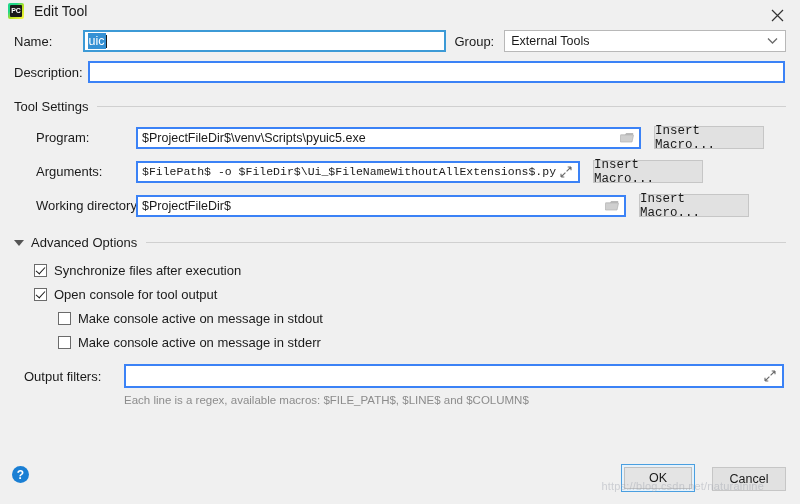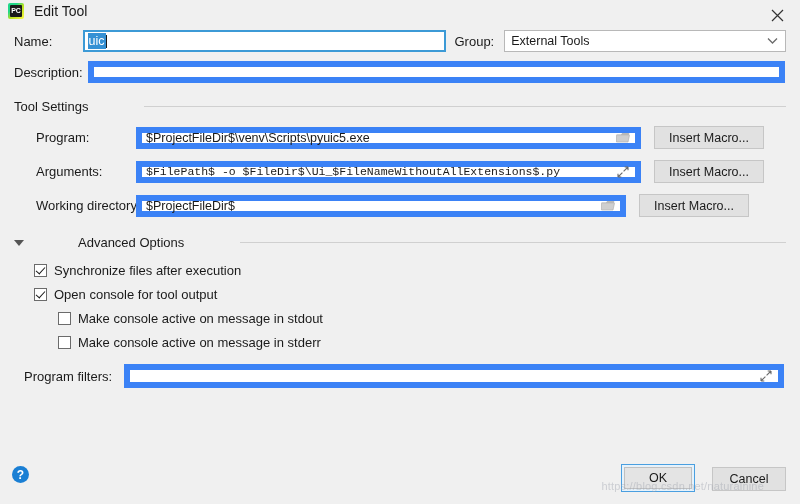--- a/index.html
+++ b/index.html
@@ -84,21 +84,21 @@
     font-size: 13px;
     color: #1a1a1a;
     white-space: nowrap;
   }
 
   
   .tf {
     box-sizing: border-box;
     height: 22px;
     background: #ffffff;
-    border: 6px solid #3b82f6;
+    border: 2px solid #3b82f6;
     display: flex;
     align-items: center;
     padding: 0 4px;
     font-size: 12.5px;
     color: #1a1a1a;
     position: relative;
   }
   .tf.focused {
     border: 1px solid #3c9ad6;
     box-shadow: 0 0 0 1px #3c9ad6 inset;
@@ -163,28 +163,28 @@
     display: inline-flex;
     align-items: center;
     justify-content: center;
     cursor: default;
     font-family: "Liberation Sans", sans-serif;
   }
   .btn.macro {
     width: 110px;
     margin-left: 13px;
     flex: none;
+    font-family: Liberation Mono, monospace;
   }
 
   
   .section {
     display: flex;
     align-items: center;
     margin: 22px 0 10px 0;
-    gap: 47px;
   }
   .section .stxt {
     font-size: 13px;
     white-space: nowrap;
   }
   .section .rule {
     flex: 1;
     height: 1px;
     background: #d0d0d0;
     margin-left: 9px;
@@ -323,21 +323,21 @@
           <path d="M0.5 2.5 L5 2.5 L6.2 1 L13.2 1 L13.2 3 L0.5 3 Z" fill="#b9b9b9"></path>
           <path d="M0.5 3.2 L13.5 3.2 L12 10 L0.5 10 Z" fill="#cfcfcf" stroke="#b2b2b2" stroke-width="0.7"></path>
         </svg>
       </span>
     </div>
     <div class="btn macro">Insert Macro...</div>
   </div>
 
   <div class="row" style="margin-bottom:11px">
     <div class="lbl" style="width:122px; padding-left:22px; box-sizing:border-box">Arguments:</div>
-    <div class="tf mono" style="width:505px">
+    <div class="tf mono" style="width:444px">
       <span>$FilePath$ -o $FileDir$\Ui_$FileNameWithoutAllExtensions$.py</span>
       <span class="field-icon">
         <svg width="12" height="12" viewBox="0 0 12 12">
           <path d="M11 1 L6.6 5.4 M11 1 L11 4.3 M11 1 L7.7 1" stroke="#6b6b6b" stroke-width="1.1" fill="none"></path>
           <path d="M1 11 L5.4 6.6 M1 11 L1 7.7 M1 11 L4.3 11" stroke="#6b6b6b" stroke-width="1.1" fill="none"></path>
         </svg>
       </span>
     </div>
     <div class="btn macro">Insert Macro...</div>
   </div>
@@ -376,32 +376,33 @@
     <span class="cb"></span>
     <span class="cbtext">Make console active on message in stdout</span>
   </div>
 
   <div class="cbrow" style="padding-left:44px; margin-bottom:14px">
     <span class="cb"></span>
     <span class="cbtext">Make console active on message in stderr</span>
   </div>
 
   <div class="row" style="margin-bottom:6px">
-    <div class="lbl" style="width:110px; padding-left:10px; box-sizing:border-box">Program filters:</div>
+    <div class="lbl" style="width:110px; padding-left:10px; box-sizing:border-box">Output filters:</div>
     <div class="tf" style="width:660px; height:24px">
       <span></span>
       <span class="field-icon">
         <svg width="12" height="12" viewBox="0 0 12 12">
           <path d="M11 1 L6.6 5.4 M11 1 L11 4.3 M11 1 L7.7 1" stroke="#6b6b6b" stroke-width="1.1" fill="none"></path>
           <path d="M1 11 L5.4 6.6 M1 11 L1 7.7 M1 11 L4.3 11" stroke="#6b6b6b" stroke-width="1.1" fill="none"></path>
         </svg>
       </span>
     </div>
   </div>
 
+  <div class="hint" style="padding-left:110px">Each line is a regex, available macros: $FILE_PATH$, $LINE$ and $COLUMN$</div>
 
 </div>
 
 <div class="footer">
   <div class="help">
     <span>?</span>
   </div>
   <div class="ok-wrap">
     <div class="btn ok">OK</div>
   </div>

